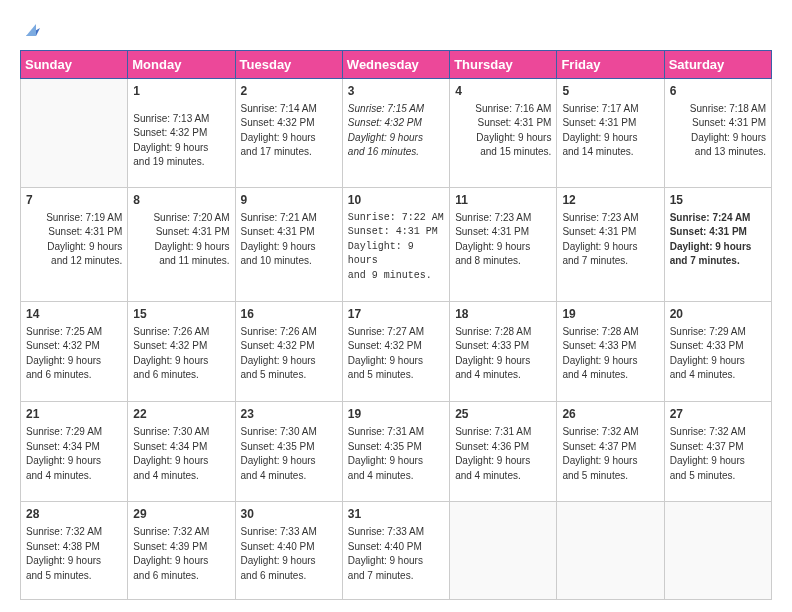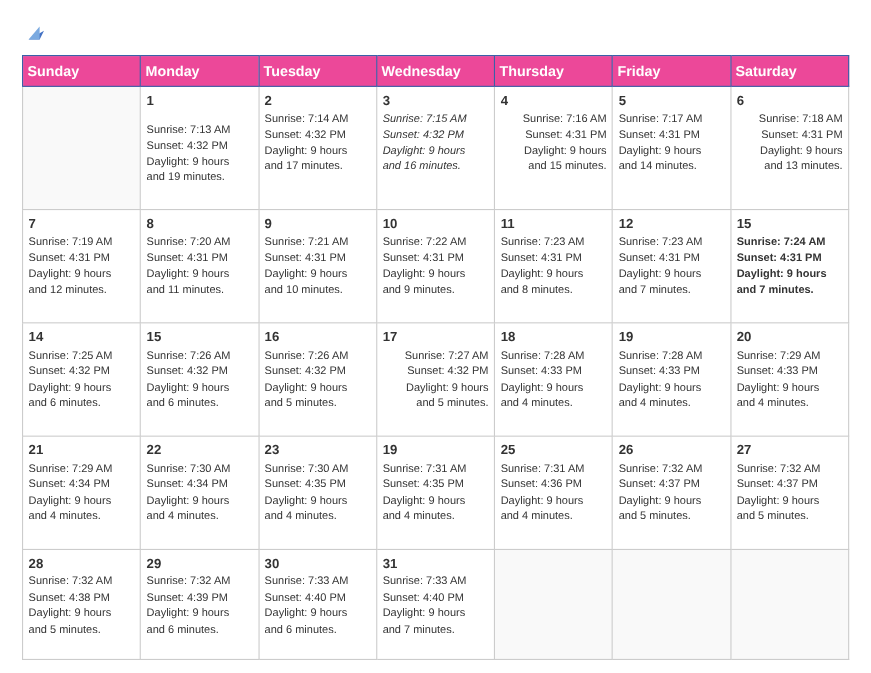--- a/index.html
+++ b/index.html
@@ -182,42 +182,42 @@
             <span class="day-number">6</span>
             <div class="day-info" style="white-space: pre-line; text-align: right;">Sunrise: 7:18 AM
 Sunset: 4:31 PM
 Daylight: 9 hours
 and 13 minutes.</div>
           </td>
         </tr>
         <tr>
           <td>
             <span class="day-number">7</span>
-            <div class="day-info" style="white-space: pre-line;">Sunrise: 7:19 AM
+            <div class="day-info" style="white-space: pre-line; text-align: right;">Sunrise: 7:19 AM
 Sunset: 4:31 PM
 Daylight: 9 hours
 and 12 minutes.</div>
           </td>
           <td>
             <span class="day-number">8</span>
-            <div class="day-info" style="white-space: pre-line;">Sunrise: 7:20 AM
+            <div class="day-info" style="white-space: pre-line; text-align: right;">Sunrise: 7:20 AM
 Sunset: 4:31 PM
 Daylight: 9 hours
 and 11 minutes.</div>
           </td>
           <td>
             <span class="day-number">9</span>
             <div class="day-info" style="white-space: pre-line;">Sunrise: 7:21 AM
 Sunset: 4:31 PM
 Daylight: 9 hours
 and 10 minutes.</div>
           </td>
           <td>
             <span class="day-number">10</span>
-            <div class="day-info" style="white-space: pre-line;">Sunrise: 7:22 AM
+            <div class="day-info" style="white-space: pre-line; font-family: Liberation Mono, monospace;">Sunrise: 7:22 AM
 Sunset: 4:31 PM
 Daylight: 9 hours
 and 9 minutes.</div>
           </td>
           <td>
             <span class="day-number">11</span>
             <div class="day-info" style="white-space: pre-line;">Sunrise: 7:23 AM
 Sunset: 4:31 PM
 Daylight: 9 hours
 and 8 minutes.</div>
@@ -254,21 +254,21 @@
           </td>
           <td>
             <span class="day-number">16</span>
             <div class="day-info" style="white-space: pre-line;">Sunrise: 7:26 AM
 Sunset: 4:32 PM
 Daylight: 9 hours
 and 5 minutes.</div>
           </td>
           <td>
             <span class="day-number">17</span>
-            <div class="day-info" style="white-space: pre-line; text-align: right;">Sunrise: 7:27 AM
+            <div class="day-info" style="white-space: pre-line;">Sunrise: 7:27 AM
 Sunset: 4:32 PM
 Daylight: 9 hours
 and 5 minutes.</div>
           </td>
           <td>
             <span class="day-number">18</span>
             <div class="day-info" style="white-space: pre-line;">Sunrise: 7:28 AM
 Sunset: 4:33 PM
 Daylight: 9 hours
 and 4 minutes.</div>

